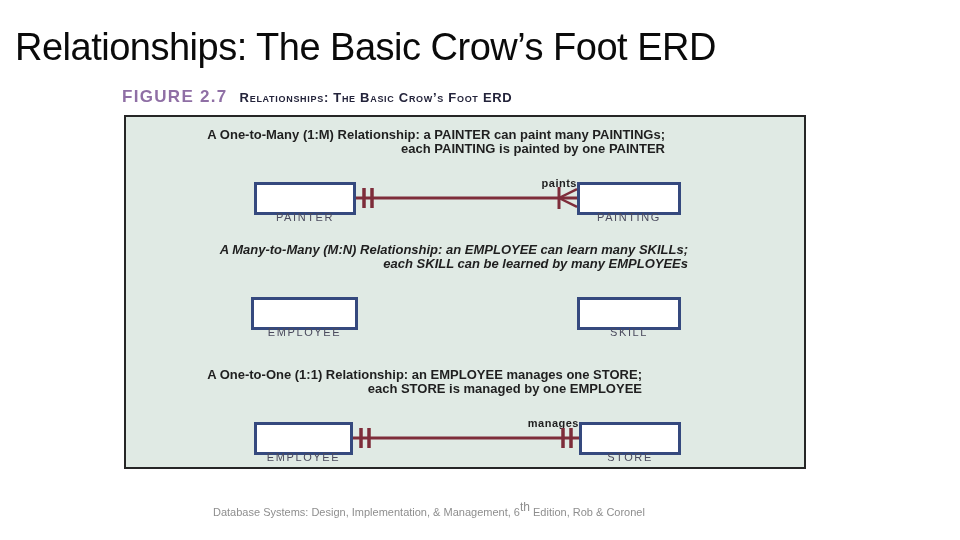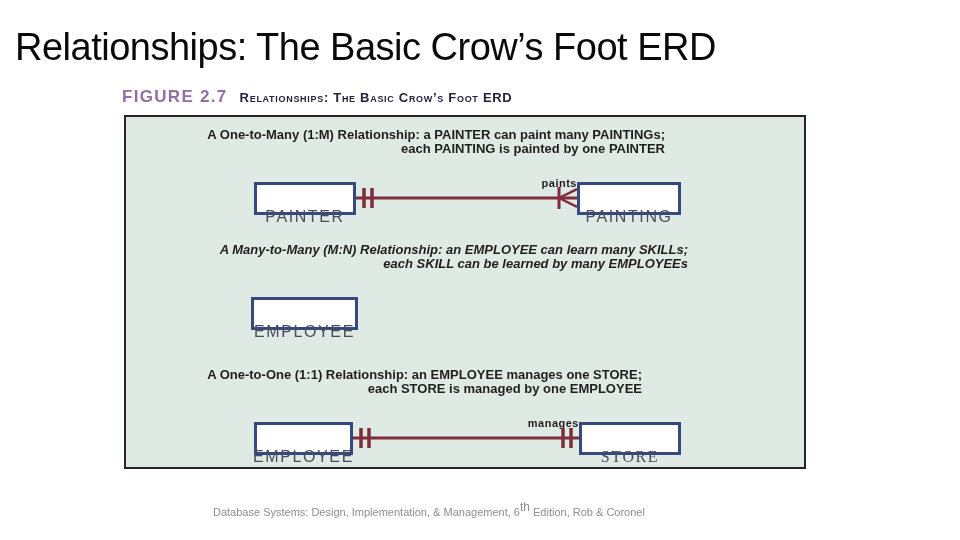--- a/index.html
+++ b/index.html
@@ -49,21 +49,21 @@
   .desc2 { top: 126px; right: 116px; font-style: italic; }
   .desc3 { top: 251px; right: 162px; }
   .entity {
     position: absolute; height: 33px;
     background: #ffffff;
     border: 3px solid var(--entity-border);
     box-sizing: border-box;
     display: flex; align-items: center; justify-content: center;
   }
   .entity span {
-    font-size: 16px; letter-spacing: 1.6px; color: #4b4b5e;
+    font-size: 11px; letter-spacing: 1.6px; color: #4b4b5e;
     white-space: nowrap;
     margin-top: 36px;
   }
   .connector { position: absolute; height: 44px; }
   .connector svg { position: absolute; left: 0; top: 0; display: block; }
   .rel-label {
     position: absolute; top: 1px; left: 0; right: 0;
     text-align: right;
     font-size: 11px; font-weight: bold; color: #1f1f1f;
     letter-spacing: 0.5px;
@@ -113,20 +113,23 @@
       <span>PAINTING</span>
     </div>
 
     <div class="desc desc2">
       <div>A Many-to-Many (M:N) Relationship: an EMPLOYEE can learn many SKILLs;</div>
       <div>each SKILL can be learned by many EMPLOYEEs</div>
     </div>
     <div class="entity" style="left:125px; top:180px; width:107px;">
       <span>EMPLOYEE</span>
     </div>
+    <div class="entity" style="left:451px; top:180px; width:104px;">
+      <span>SKILL</span>
+    </div>
 
     <div class="desc desc3">
       <div>A One-to-One (1:1) Relationship: an EMPLOYEE manages one STORE;</div>
       <div>each STORE is managed by one EMPLOYEE</div>
     </div>
     <div class="entity" style="left:128px; top:305px; width:99px;">
       <span>EMPLOYEE</span>
     </div>
     <div class="connector" style="left:227px; top:299px; width:226px;">
       <div class="rel-label">manages</div>
@@ -135,21 +138,21 @@
           <g>
             <line x1="8" y1="12" x2="8" y2="32" stroke="#7e2d3a" stroke-width="3.5"></line>
             <line x1="16" y1="12" x2="16" y2="32" stroke="#7e2d3a" stroke-width="3.5"></line>
           </g>
           <g>
             <line x1="218" y1="12" x2="218" y2="32" stroke="#7e2d3a" stroke-width="3.5"></line>
             <line x1="210" y1="12" x2="210" y2="32" stroke="#7e2d3a" stroke-width="3.5"></line>
           </g>
         </svg>
       </div>
-    <div class="entity" style="left:453px; top:305px; width:102px;font-family:Liberation Serif, serif;">
+    <div class="entity" style="left:453px; top:305px; width:102px;">
       <span>STORE</span>
     </div>
 
   </div>
 
   <div class="footer">
     <span>Database Systems: Design, Implementation, &amp; Management, 6</span><sup>th</sup><span> Edition, Rob &amp; Coronel</span>
   </div>
 
 </div>

